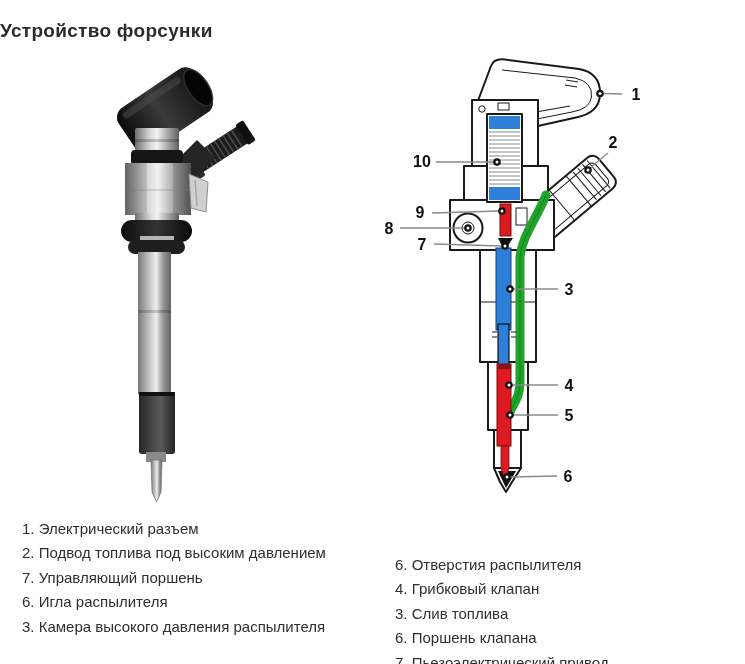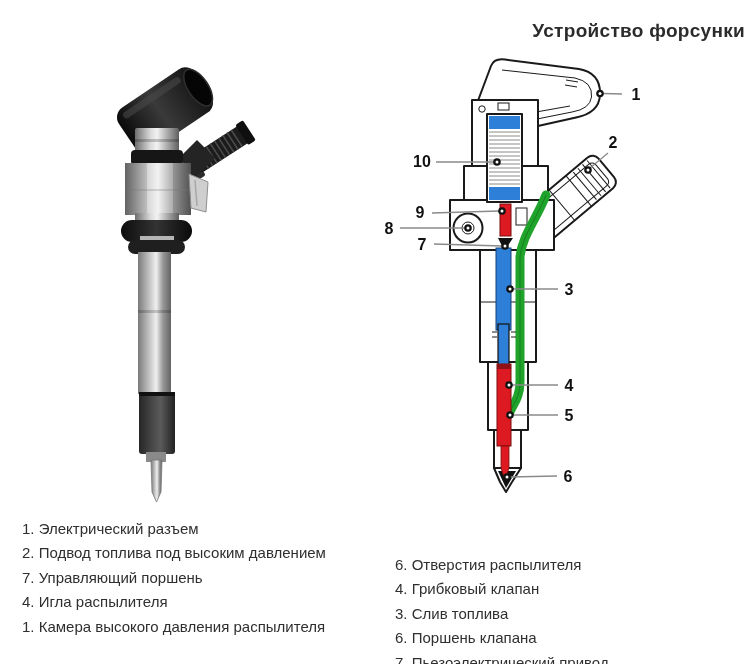--- a/index.html
+++ b/index.html
@@ -1,18 +1,18 @@
 <!DOCTYPE html>
 <html><head>
 <meta charset="utf-8">
 <style>
   html,body{margin:0;padding:0;background:#ffffff;}
   .page{position:relative;width:745px;height:664px;background:#fff;overflow:hidden;
         font-family:"Liberation Sans",sans-serif;}
-  .title{position:absolute;top:20px;left:0;right:0;margin:0;text-align:right;
+  .title{position:absolute;top:20px;left:0;right:0;margin:0;text-align:left;
          font-size:19px;font-weight:700;color:#2b2b2b;letter-spacing:.3px;}
   .photo-svg{position:absolute;left:85px;top:62px;}
   .schem-svg{position:absolute;left:370px;top:52px;}
   .legend-col{position:absolute;top:517px;margin:0;padding:0;list-style:none;}
   .legend-left{left:22px;width:360px;}
   .legend-right{left:395px;width:330px;margin-top:36px;}
   .legend-col li{height:24.4px;line-height:24.4px;font-size:15px;color:#2f2f2f;
                  white-space:nowrap;}
   svg text.callout{font-family:"Liberation Sans",sans-serif;font-size:16px;
                    font-weight:700;fill:#111;}
@@ -249,22 +249,22 @@
       <circle cx="137" cy="425" r="3.8" fill="#111"></circle>
         <circle cx="137" cy="425" r="1.5" fill="#fff"></circle>
       <text class="callout" x="198" y="430" text-anchor="middle">6</text>
     </g>
   </svg>
 
   <ul class="legend-col legend-left">
     <li>1. Электрический разъем</li>
     <li>2. Подвод топлива под высоким давлением</li>
     <li>7. Управляющий поршень</li>
-    <li>4. Игла распылителя</li>
-    <li>1. Камера высокого давления распылителя</li>
+    <li>6. Игла распылителя</li>
+    <li>3. Камера высокого давления распылителя</li>
   </ul>
   <ul class="legend-col legend-right">
     <li>6. Отверстия распылителя</li>
     <li>4. Грибковый клапан</li>
     <li>3. Слив топлива</li>
     <li>6. Поршень клапана</li>
     <li>7. Пьезоэлектрический привод</li>
   </ul>
 
 </div>

